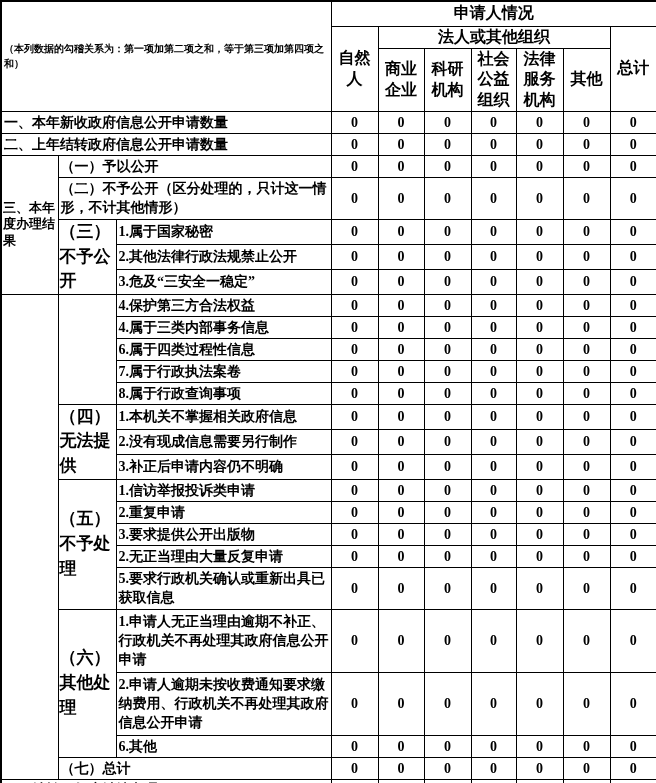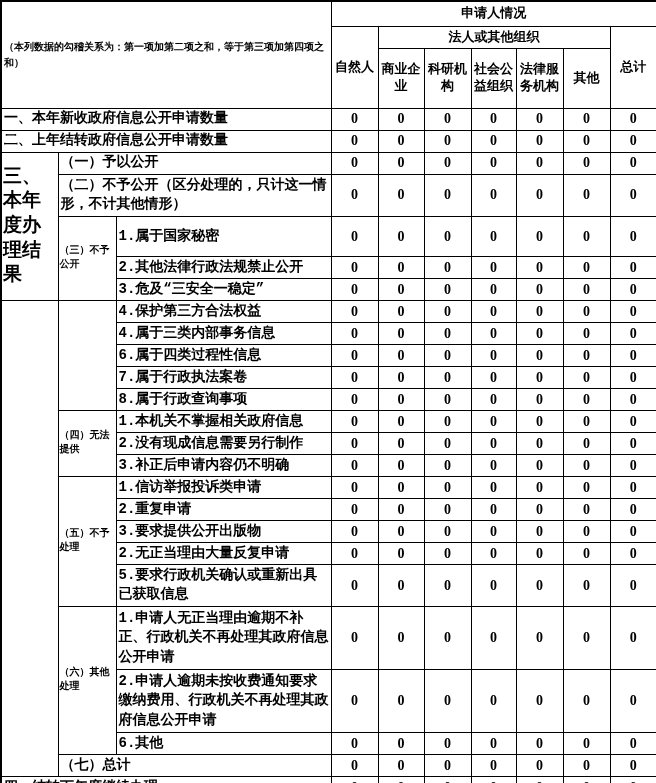--- a/index.html
+++ b/index.html
@@ -16,26 +16,26 @@
   td{
     border:1px solid #000;
     font-size:14px;
     padding:0 2px;
     vertical-align:middle;
     line-height:1.38;
     overflow:hidden;
     word-break:break-all;
   }
   
-  .hd{font-size:13px;text-align:center;padding:0;line-height:1.3;}
+  .hd{font-size:16px;text-align:center;padding:0;line-height:1.3;}
   .corner{font-size:10px;text-align:left;padding:0 2px;line-height:1.55;}
   
-  .lbl{text-align:left;font-family:Liberation Mono, monospace;}
-  .sec{font-size:19px;padding:12px 1px;line-height:1.3;}
-  .grp{font-size:10px;padding:8px 1px;line-height:1.45;}
+  .lbl{text-align:left;}
+  .sec{font-size:13px;padding:12px 1px;line-height:1.3;}
+  .grp{font-size:17px;padding:0 1px;line-height:1.45;}
   .blank{padding:0;}
   
   td.v{text-align:center;padding:0;font-size:14px;}
   
   tr{height:22px;}
   tr.h25{height:25px;}
   tr.h22{height:22px;}
   tr.h60{height:60px;}
   tr.h42{height:42px;}
   tr.h63{height:63px;}

